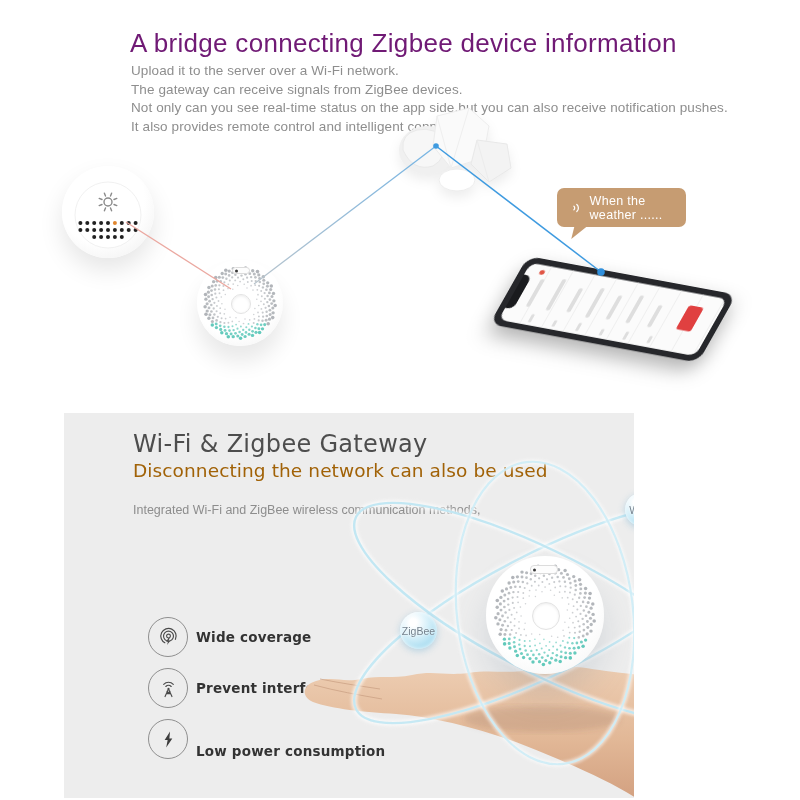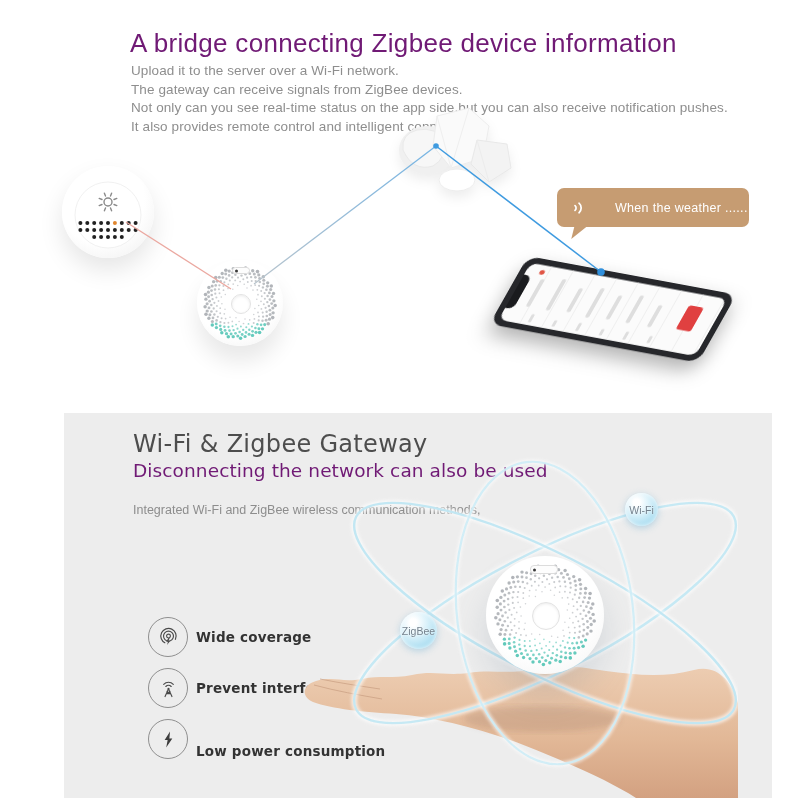--- a/index.html
+++ b/index.html
@@ -52,41 +52,41 @@
     background:#fbfbfb;overflow:hidden;
     background-image:repeating-linear-gradient(90deg, rgba(0,0,0,0) 0 21px, #efefef 21px 22px);
   }
   .notch{position:absolute;left:-1px;top:13px;width:9px;height:36px;
     background:#1a1b1e;border-radius:0 6px 6px 0;}
   .pbar{position:absolute;background:#dedede;border-radius:2px;}
   .pchip-red{position:absolute;left:168px;top:13px;width:15px;height:26px;border-radius:3px;background:#e04040;}
   .pdot-red{position:absolute;left:13px;top:5px;width:5px;height:5px;border-radius:50%;background:#e05545;}
   
   .bubble{
-    position:absolute;left:557px;top:188px;width:192px;height:39px;border-radius:7px;
-    background:#c69c72;display:flex;align-items:center;gap:24px;padding-left:14px;box-sizing:border-box;
+    position:absolute;left:557px;top:188px;width:129px;height:39px;border-radius:7px;
+    background:#c69c72;display:flex;align-items:center;gap:4px;padding-left:14px;box-sizing:border-box;
   }
   .bubble-tail{
     position:absolute;left:16px;bottom:-12px;width:0;height:0;
     border-top:14px solid #c69c72;border-right:14px solid transparent;
     transform:skewX(-14deg);
   }
   .bubble-text{color:#ffffff;font-size:12.5px;letter-spacing:.3px;}
   .lines-svg{position:absolute;left:0;top:0;pointer-events:none;}
   
   .bottom{
-    position:absolute;left:64px;top:413px;width:708px;height:385px;
+    position:absolute;left:64px;top:413px;width:570px;height:385px;
     background:#ededed;overflow:hidden;
   }
   .bottom-title{
     position:absolute;left:69px;top:17px;font-size:24px;color:#4d4d4d;
     font-family:"DejaVu Sans", sans-serif;letter-spacing:.3px;
   }
   .bottom-subtitle{
-    position:absolute;left:69px;top:47px;font-size:18.5px;color:#701a75;
+    position:absolute;left:69px;top:47px;font-size:18.5px;color:#a16207;
     font-family:"DejaVu Sans", sans-serif;letter-spacing:.1px;
   }
   .bottom-body{
     position:absolute;left:69px;top:88px;font-size:12.5px;line-height:18px;color:#8d8d8d;
   }
   .feature{position:absolute;left:84px;display:flex;align-items:center;gap:8px;}
   .feat-circle{
     width:40px;height:40px;border-radius:50%;border:1.5px solid #8f8f8f;box-sizing:border-box;
     display:flex;align-items:center;justify-content:center;flex:0 0 auto;
   }

